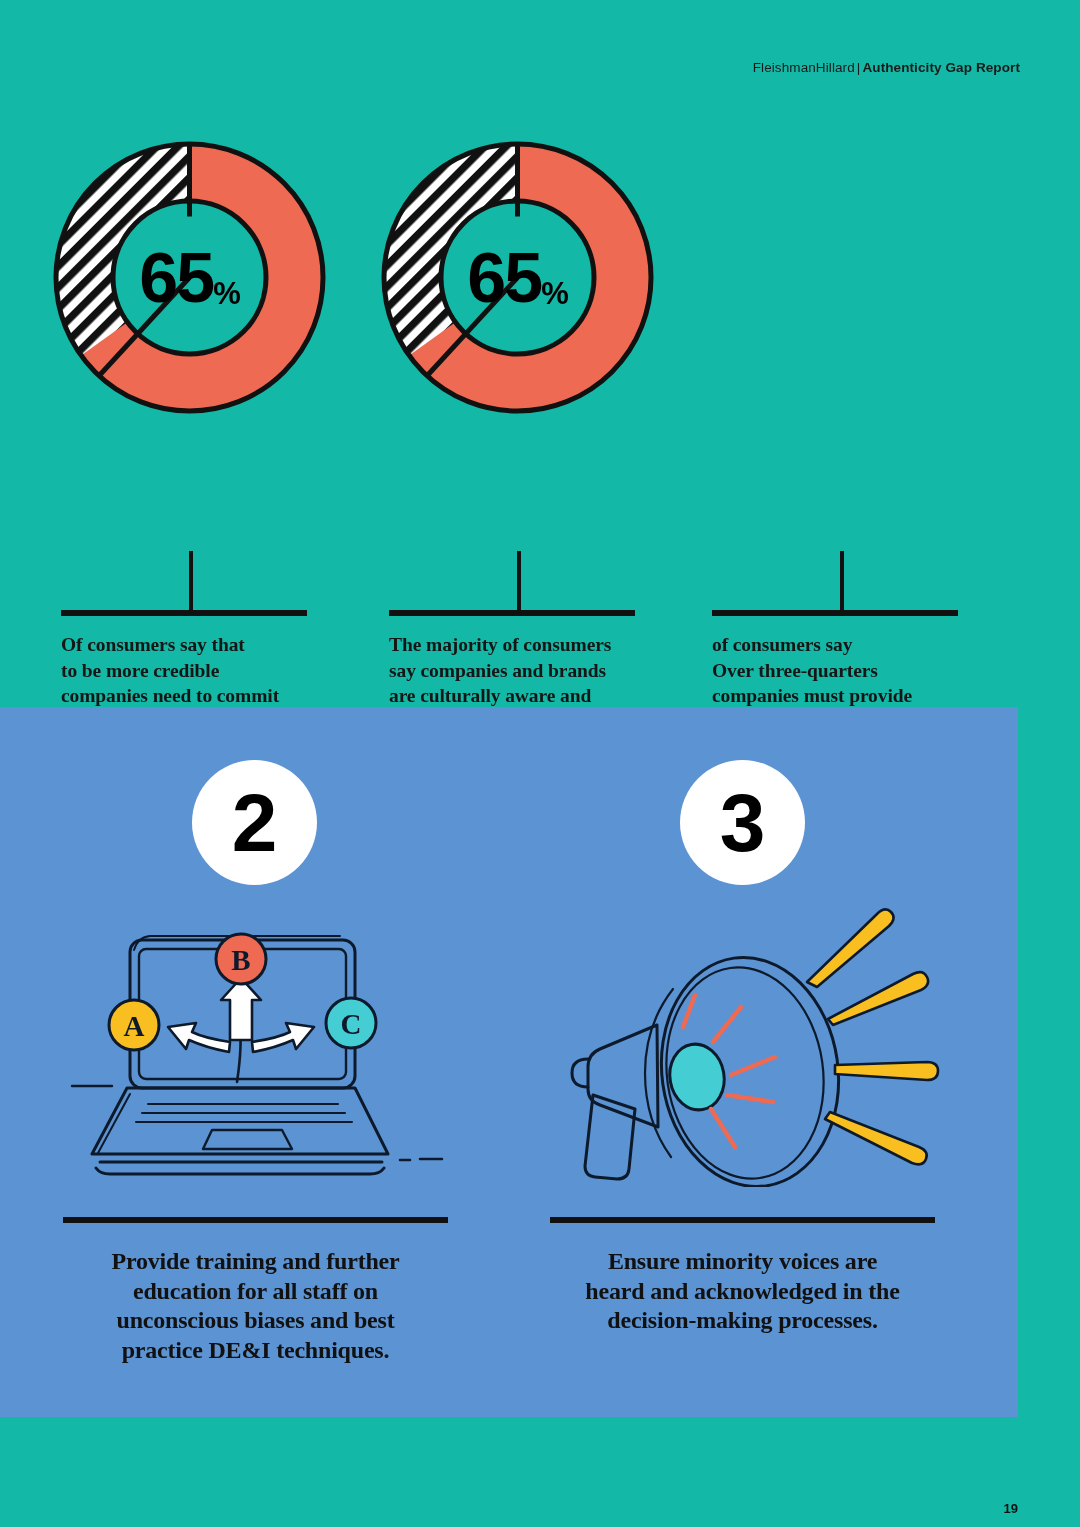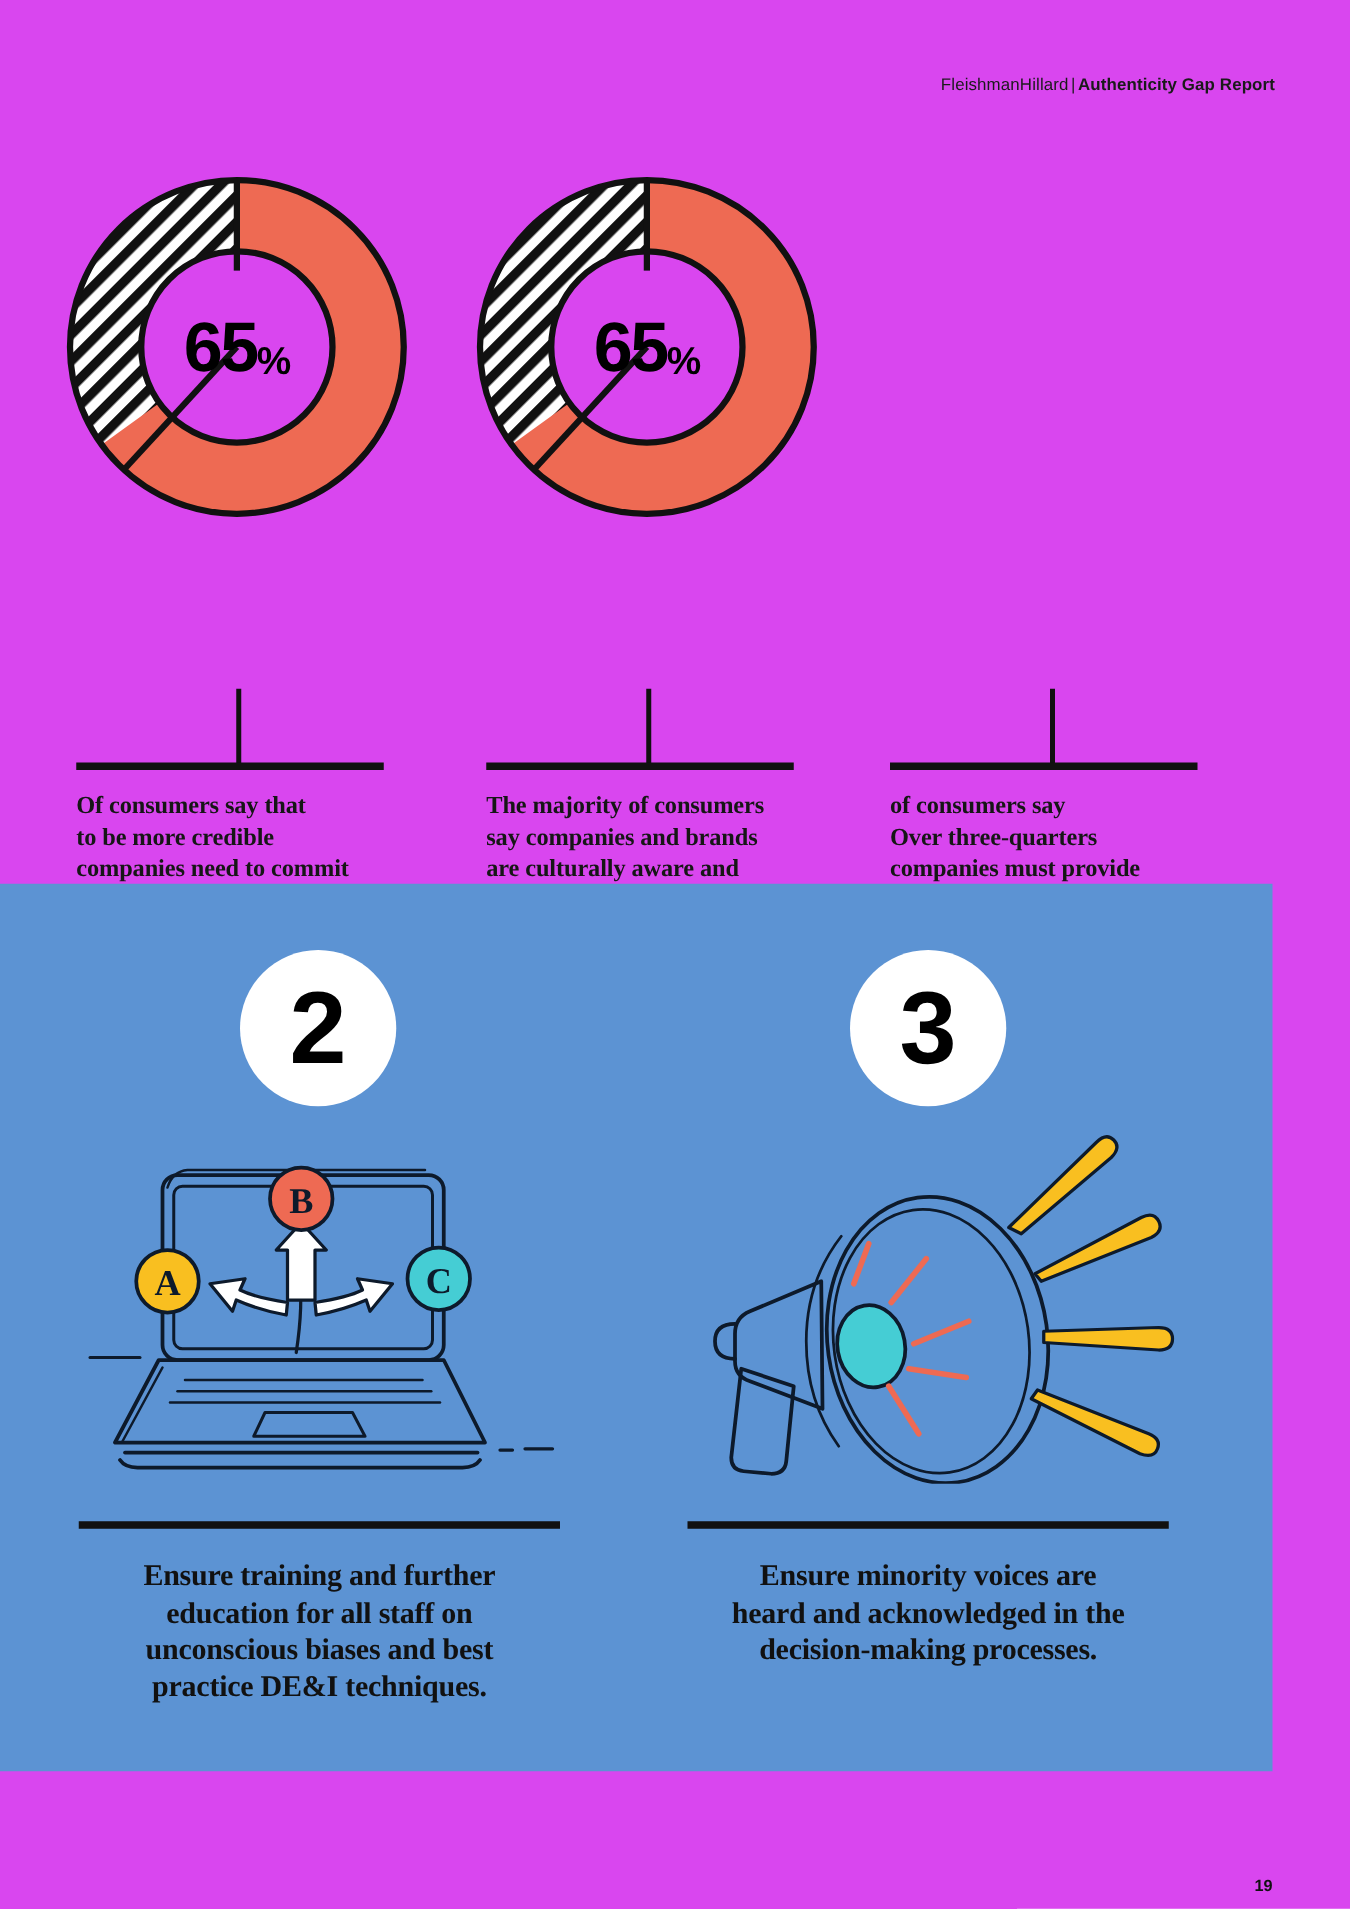--- a/index.html
+++ b/index.html
@@ -10,21 +10,21 @@
   body {
     width: 1080px;
     height: 1527px;
     position: relative;
     font-family: "Liberation Serif", serif;
     overflow: hidden;
   }
   .page {
     position: absolute;
     inset: 0;
-    background: #d946ef;
+    background: #14b8a6;
   }
 
   
   .header {
     position: absolute;
     top: 60px;
     right: 60px;
     font-family: "Liberation Sans", sans-serif;
     font-size: 13.5px;
     color: #1a1a1a;
@@ -67,21 +67,21 @@
     top: 50%;
     transform: translateY(-50%);
     text-align: center;
     font-family: "Liberation Sans", sans-serif;
     font-weight: 700;
     color: #000;
     line-height: 1;
     pointer-events: none;
   }
   .donut-label .num {
-    font-size: 56px;
+    font-size: 70px;
     letter-spacing: -2px;
   }
   .donut-label .pct {
     font-size: 31px;
     letter-spacing: -1px;
     vertical-align: -2px;
   }
 
   .stem {
     position: absolute;
@@ -320,21 +320,21 @@
         </g>
         <g>
           <circle cx="281" cy="101" r="25" fill="#45cdd4" stroke="#0d1a2b" stroke-width="3"></circle>
           <text x="281" y="112" text-anchor="middle" font-family="Liberation Serif, serif" font-size="29" font-weight="700" fill="#0d1a2b">C</text>
         </g>
       </svg>
     </div>
 
     <div class="blue-rule r2"></div>
     <div class="blue-caption t2">
-      <div>Ensure training and further</div>
+      <div>Provide training and further</div>
       <div>education for all staff on</div>
       <div>unconscious biases and best</div>
       <div>practice DE&amp;I techniques.</div>
     </div>
 
     <div class="num-badge b3">3</div>
 
     <div class="illus megaphone">
       <svg width="400" height="290" viewBox="0 0 400 290">
         <g fill="none" stroke="#0d1a2b" stroke-width="3" stroke-linecap="round" stroke-linejoin="round">

